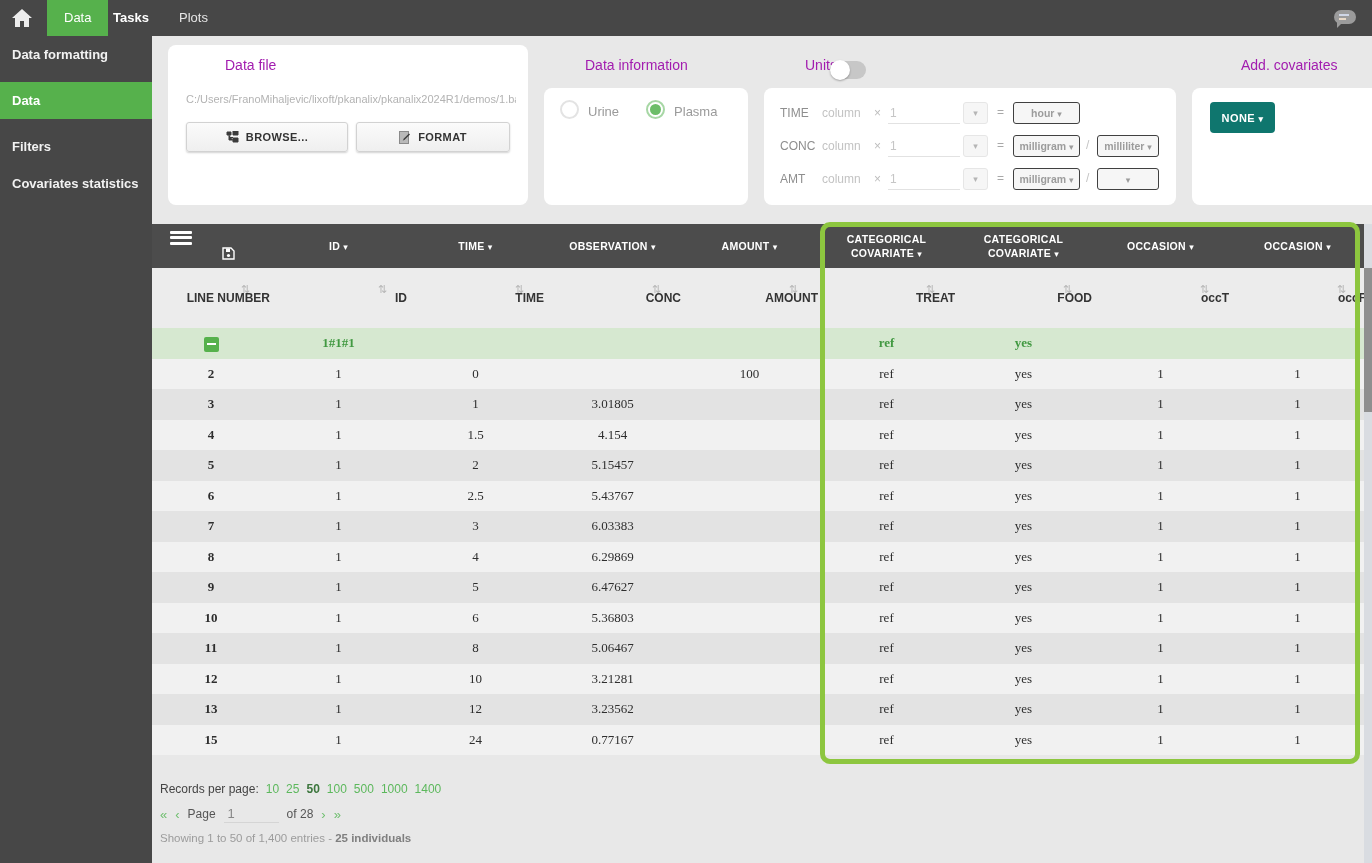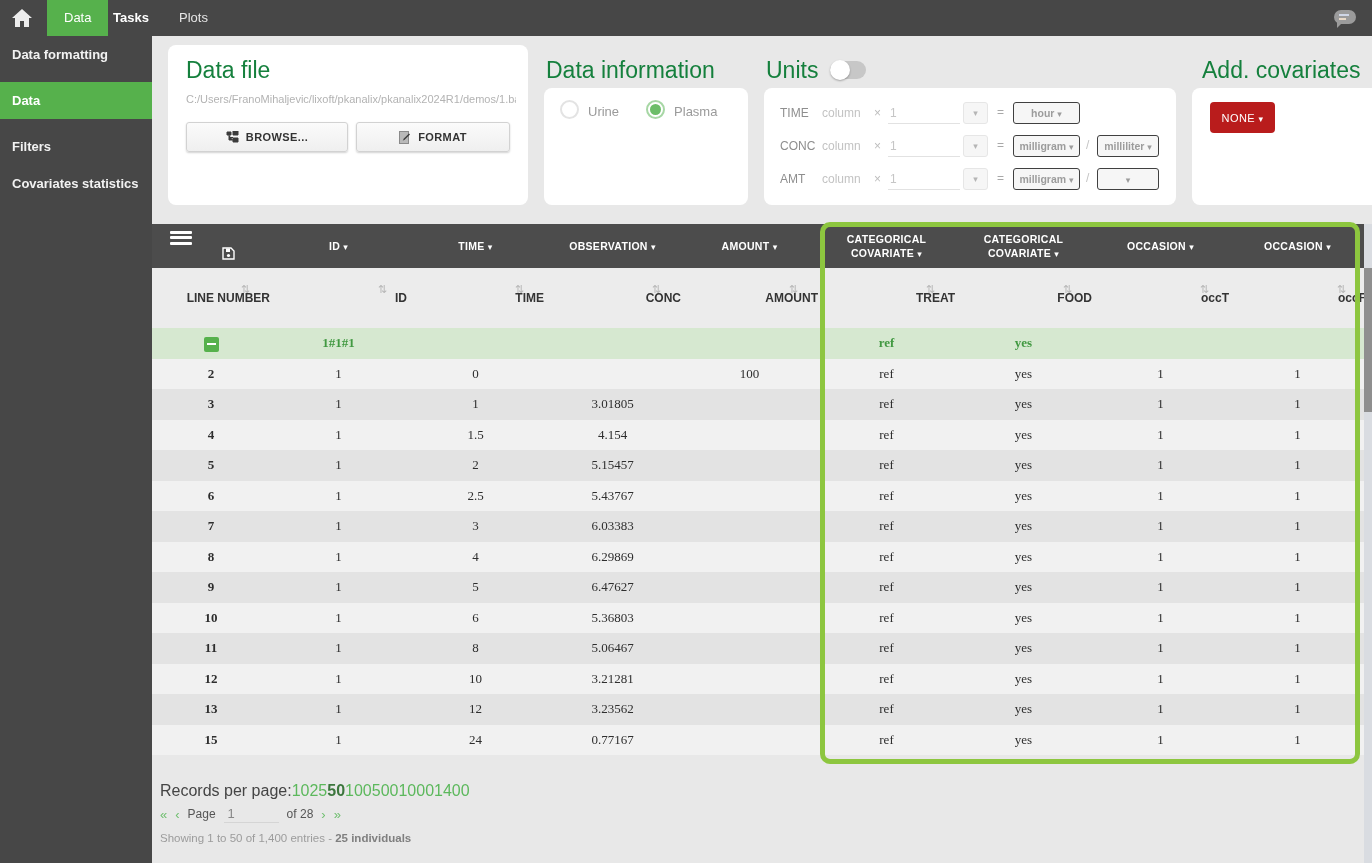--- a/index.html
+++ b/index.html
@@ -17,21 +17,21 @@
   .chat-icon .l1,.chat-icon .l2 { position:absolute; height:2px; background:#cfd6e6; left:5px; }
   .chat-icon .l1 { top:4px; width:10px; } .chat-icon .l2 { top:8px; width:7px; background:#e8d9c8; }
 
   
   #sidebar { position:absolute; left:0; top:36px; width:152px; height:827px; background:#474747; z-index:25; }
   .side-item { padding:11px 12px; font-size:13px; font-weight:600; color:#f2f2f2; cursor:pointer; }
   .side-item.active { background:#56b14c; color:#fff; margin:9px 0; }
 
   
   .card { position:absolute; background:#fff; border-radius:8px; }
-  .card-title { position:absolute; font-size:23px; color:#15803d; z-index:5; }
+  .card-title { position:absolute; font-size:14px; color:#a21caf; z-index:5;margin-left:39px; }
   #card-datafile { left:168px; top:45px; width:360px; height:160px; }
   #datafile-path { position:absolute; left:186px; top:93px; width:330px; font-size:11px; color:#b3b3b3; white-space:nowrap; overflow:hidden; }
   .file-btn { position:absolute; top:122px; height:30px; background:linear-gradient(#fbfbfb,#efefef); border:1px solid #d2d2d2; border-radius:3px; box-shadow:0 1px 2px rgba(0,0,0,.18); font-size:11px; font-weight:bold; color:#333; letter-spacing:.4px; display:flex; align-items:center; justify-content:center; gap:7px; cursor:pointer; }
   #browse-btn { left:186px; width:162px; } #format-btn { left:356px; width:154px; }
 
   #datainfo-title { left:546px; top:57px; }
   #card-datainfo { left:544px; top:88px; width:204px; height:117px; }
   .radio-row { position:absolute; left:16px; top:12px; display:flex; align-items:flex-end; gap:9px; }
   .radio { width:19px; height:19px; border-radius:50%; background:#fff; border:2px solid #e3e3e3; }
   .radio.sel { border-color:#a7d7a5; position:relative; }
@@ -47,21 +47,21 @@
   .u-col { position:absolute; left:58px; top:4px; font-size:12px; color:#c3c3c3; }
   .u-times { position:absolute; left:110px; top:4px; font-size:12px; color:#bdbdbd; }
   .u-input { position:absolute; left:124px; top:0; width:72px; height:22px; border:none; border-bottom:1px solid #e2e2e2; background:transparent; font-size:12px; color:#c6c6c6; font-family:inherit; padding-left:2px; }
   .u-minibtn { position:absolute; left:199px; top:0; width:25px; height:22px; background:#f6f6f6; border:1px solid #e6e6e6; border-radius:3px; color:#b5b5b5; font-size:9px; text-align:center; line-height:20px; cursor:pointer; }
   .u-eq { position:absolute; left:233px; top:3px; font-size:12px; color:#a8a8a8; }
   .u-unitbtn { position:absolute; top:0; height:22px; background:#f6f6f6; border:1px solid #404040; border-radius:3px; font-size:10.5px; font-weight:bold; color:#9c9c9c; text-align:center; line-height:20px; cursor:pointer; }
   .u-b1 { left:249px; width:67px; } .u-slash { position:absolute; left:322px; top:3px; color:#c5c5c5; font-size:12px; } .u-b2 { left:333px; width:62px; }
 
   #addcov-title { left:1202px; top:57px; }
   #card-addcov { left:1192px; top:88px; width:188px; height:117px; }
-  #none-btn { position:absolute; left:18px; top:14px; width:65px; height:31px; background:#b91c1c; border:none; border-radius:4px; color:#fff; font-size:11px; font-weight:normal; letter-spacing:.4px; cursor:pointer; }
+  #none-btn { position:absolute; left:18px; top:14px; width:65px; height:31px; background:#0f766e; border:none; border-radius:4px; color:#fff; font-size:11px; font-weight:bold; letter-spacing:.4px; cursor:pointer; }
 
   
   #dtable { position:absolute; left:152px; top:224px; width:1212px; border-collapse:collapse; table-layout:fixed; }
   #dtable col.c0 { width:118px; } #dtable col { width:137px; }
   #dtable thead tr.grp th { background:#4c4c4c; height:44px; color:#fff; font-size:10.5px; font-weight:bold; letter-spacing:.3px; text-align:center; vertical-align:middle; line-height:1.35; padding:0 14px; cursor:pointer; }
   #dtable thead tr.sub th { background:#ececec; height:60px; color:#333; font-size:12px; font-weight:bold; text-align:right; vertical-align:middle; position:relative; }
   .sort-icon { position:absolute; right:20px; top:15px; color:#b7b7b7; font-size:11px; font-weight:normal; cursor:pointer; }
   .caret { font-size:9px; }
   #dtable tbody td { height:30.5px; text-align:center; vertical-align:middle; font-family:"Liberation Serif","DejaVu Serif",serif; font-size:13px; color:#2e2e2e; overflow:hidden; }
   #dtable tbody td.linenum { font-weight:bold; }
@@ -77,21 +77,21 @@
   .save-icon { display:inline-block; margin-left:52px; vertical-align:middle; cursor:pointer; }
 
   
   #highlight-box { position:absolute; left:820px; top:222px; width:540px; height:542px; border:5px solid #8dc63f; border-radius:10px; pointer-events:none; z-index:20; }
 
   
   #scroll-track { position:absolute; right:0; top:224px; width:8px; height:639px; background:#d9dce1; }
   #scroll-thumb { position:absolute; right:0; top:268px; width:8px; height:144px; background:#8f8f8f; }
 
   
-  #records-row { position:absolute; left:160px; top:782px; font-size:16px; color:#444; display:flex; align-items:center; }
+  #records-row { position:absolute; left:160px; top:782px; font-size:12px; color:#444; display:flex; gap:7px; align-items:center; }
   #records-row a { color:#5cb85c; text-decoration:none; cursor:pointer; }
   #records-row a.sel { color:#3c763d; font-weight:bold; }
   #page-row { position:absolute; left:160px; top:805px; font-size:12px; color:#555; display:flex; gap:8px; align-items:center; }
   .pg-arrow { color:#6fbf6f; font-size:13px; cursor:pointer; }
   #page-input { width:55px; border:none; border-bottom:1px solid #d5d5d5; background:transparent; font-size:13px; color:#888; font-family:inherit; padding:1px 4px; }
   #showing-row { position:absolute; left:160px; top:832px; font-size:11.5px; color:#9c9c9c; }
   #showing-row b { color:#7f7f7f; }
 </style>
 </head>
 <body>

